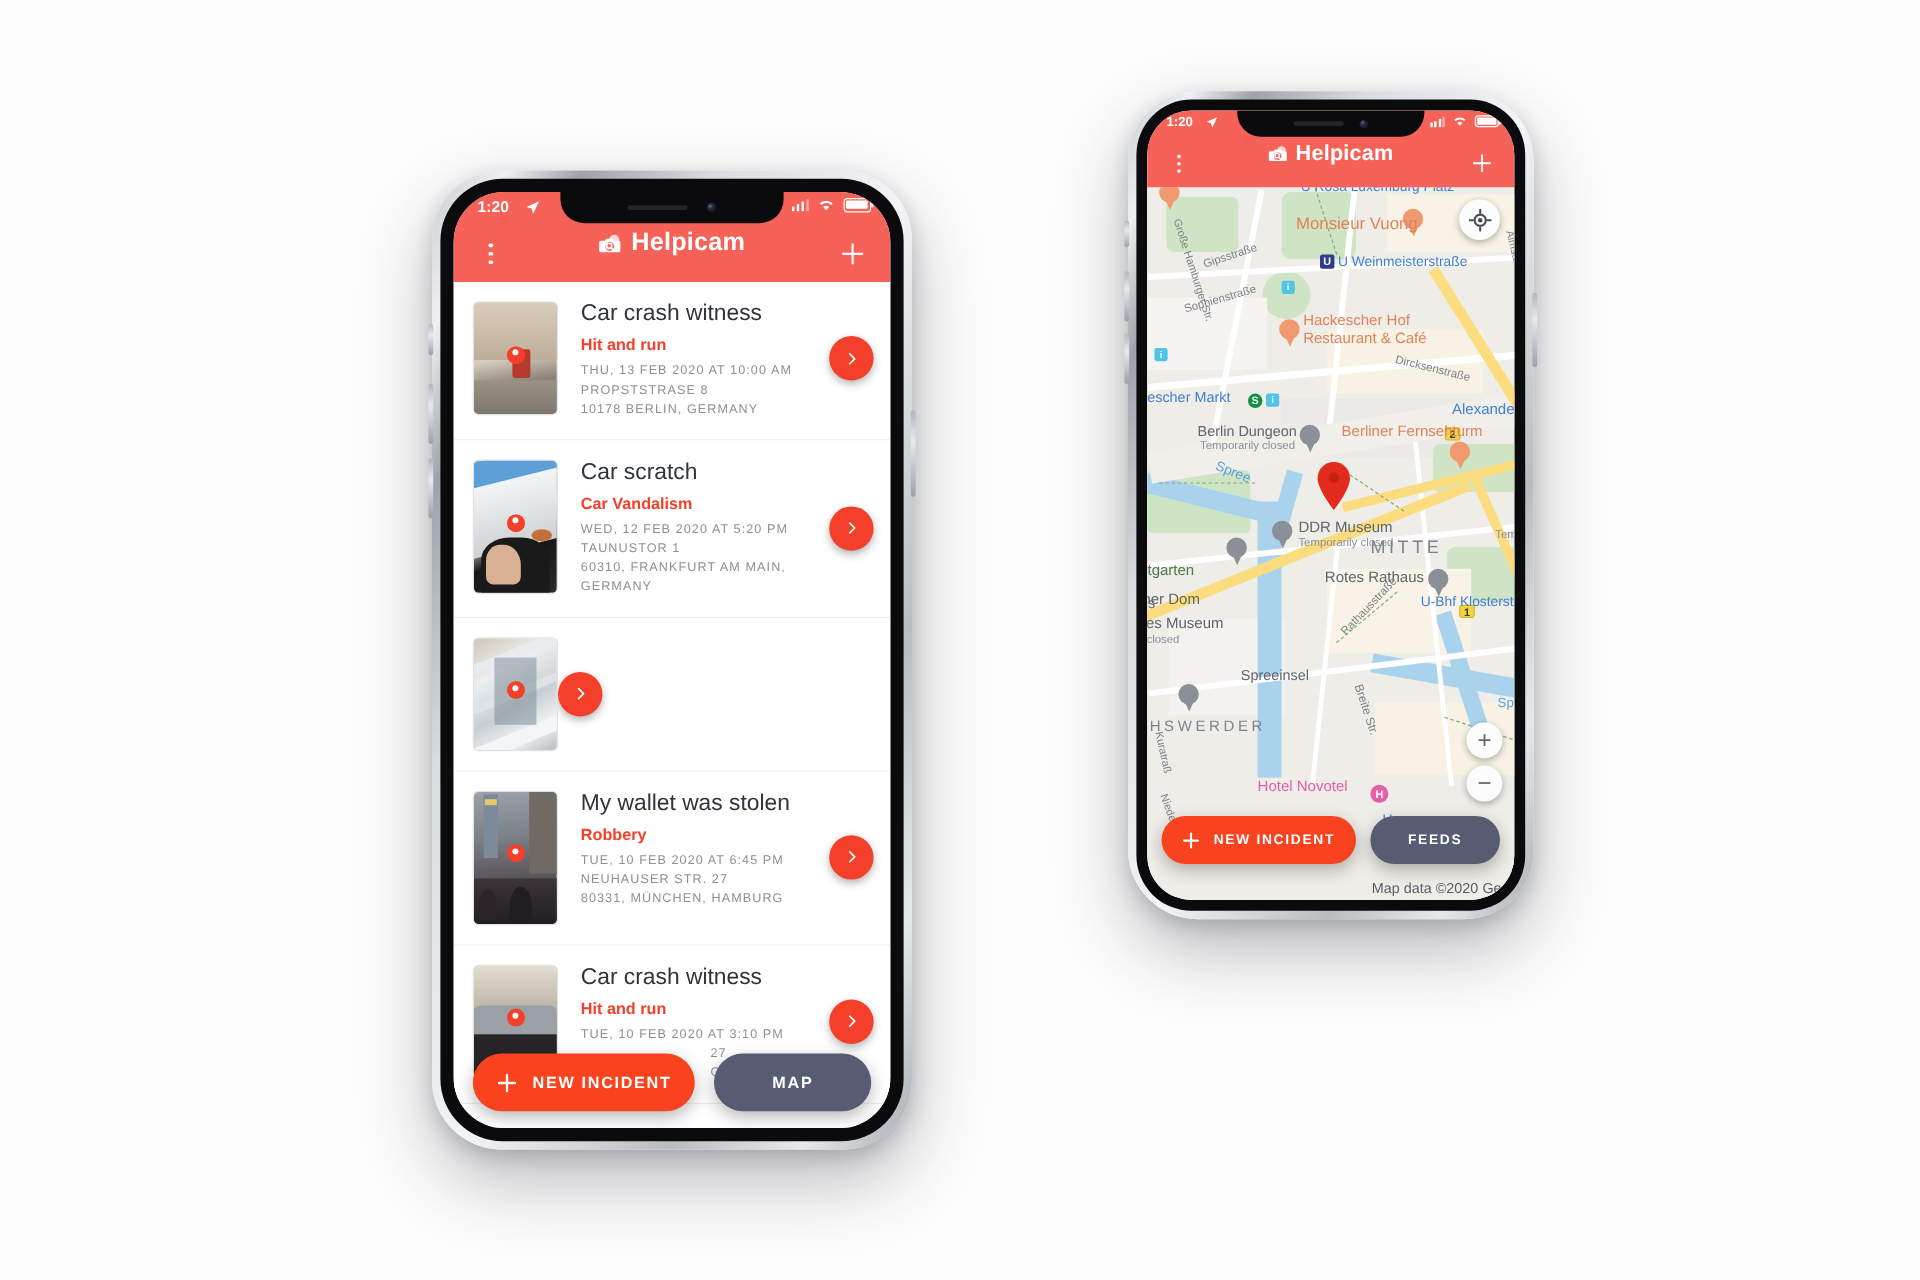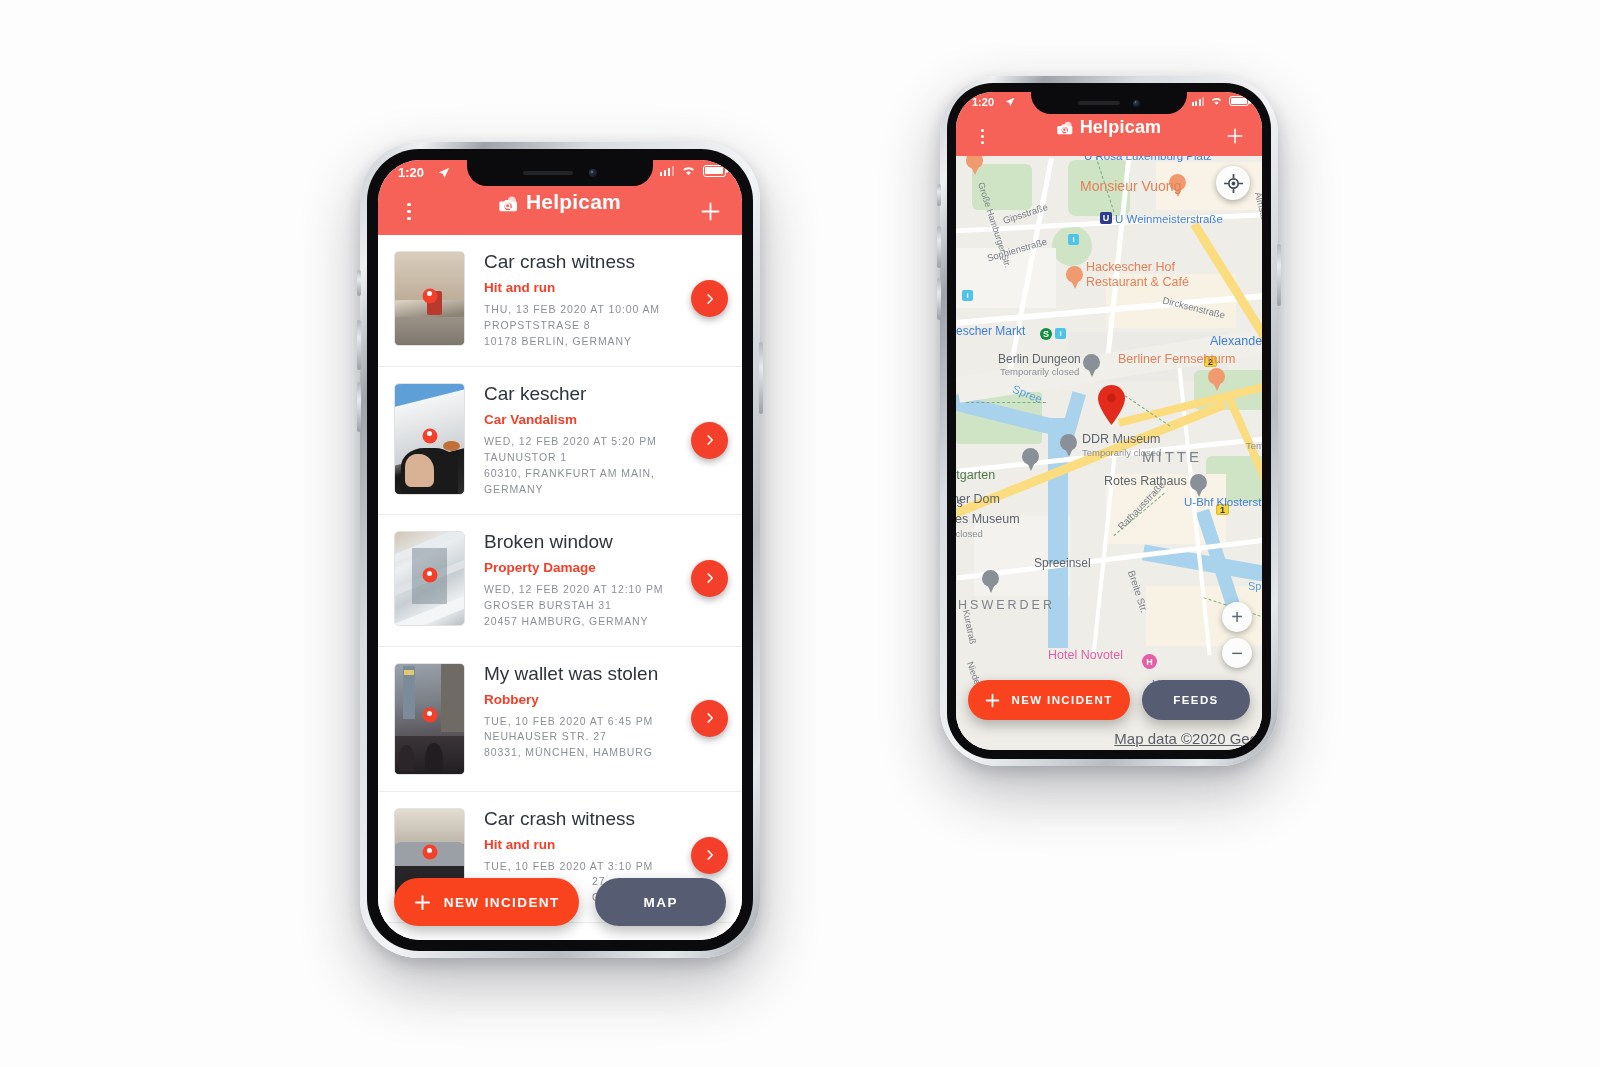--- a/index.html
+++ b/index.html
@@ -269,21 +269,21 @@
               <div style="position:absolute;left:8%;bottom:0;width:84%;height:42%;background:#1a1a1a;border-radius:40% 40% 0 0;"></div>
               <div style="position:absolute;left:14%;bottom:6%;width:42%;height:30%;background:#d9b295;border-radius:40% 50% 20% 20%;"></div>
               <div style="position:absolute;right:6%;top:52%;width:24%;height:9%;background:#c1703a;border-radius:50%;"></div>
               <div class="pin">
                 <div class="pin-shape" style="width:15px;height:15px;">
                   <div style="position:absolute;left:50%;top:36%;transform:translate(-50%,-50%);width:5px;height:5px;background:#fff;border-radius:50%;"></div>
                 </div>
               </div>
             </div>
             <div class="row-body" style="padding:0 10px 0 19px;">
-              <div class="row-title" style="font-size:19px;margin-bottom:7px;">Car kescher</div>
+              <div class="row-title" style="font-size:19px;margin-bottom:7px;">Car scratch</div>
               <div class="row-cat" style="font-size:13.5px;margin-bottom:7px;">Car Vandalism</div>
               <div class="row-meta" style="font-size:10.5px;line-height:1.52;">WED, 12 FEB 2020 AT 5:20 PM</div>
               <div class="row-meta" style="font-size:10.5px;line-height:1.52;">TAUNUSTOR 1</div>
               <div class="row-meta" style="font-size:10.5px;line-height:1.52;">60310, FRANKFURT AM MAIN,</div>
               <div class="row-meta" style="font-size:10.5px;line-height:1.52;">GERMANY</div>
             </div>
             <div class="chev" style="width:37px;height:37px;margin-top:39px;">
               <svg width="12" height="12" viewBox="0 0 16 16">
                   <path d="M5.5 2.5 11 8l-5.5 5.5" fill="none" stroke="#fff" stroke-width="1.9" stroke-linecap="round" stroke-linejoin="round"></path>
                 </svg>
@@ -294,27 +294,20 @@
             <div class="thumb" style="width:71px;height:95px;background:linear-gradient(150deg,#cfc6b6 0%,#eceff1 30%,#c8ced3 58%,#f2f4f5 80%,#b7bdc2 100%);">
               <div style="position:absolute;left:-20%;top:8%;width:150%;height:9%;background:#e9ecee;transform:rotate(-22deg);"></div>
               <div style="position:absolute;left:-20%;top:44%;width:150%;height:7%;background:#dfe3e6;transform:rotate(-22deg);"></div>
               <div style="position:absolute;left:-20%;bottom:4%;width:150%;height:13%;background:#f3f5f6;transform:rotate(-22deg);"></div>
               <div style="position:absolute;left:24%;top:18%;width:52%;height:60%;background:rgba(120,135,145,0.5);"></div>
               <div class="pin">
                 <div class="pin-shape" style="width:15px;height:15px;">
                   <div style="position:absolute;left:50%;top:36%;transform:translate(-50%,-50%);width:5px;height:5px;background:#fff;border-radius:50%;"></div>
                 </div>
               </div>
-            </div>
-            <div class="row-body" style="padding:0 10px 0 19px;">
-              <div class="row-title" style="font-size:19px;margin-bottom:7px;">Broken window</div>
-              <div class="row-cat" style="font-size:13.5px;margin-bottom:7px;">Property Damage</div>
-              <div class="row-meta" style="font-size:10.5px;line-height:1.52;">WED, 12 FEB 2020 AT 12:10 PM</div>
-              <div class="row-meta" style="font-size:10.5px;line-height:1.52;">GROSER BURSTAH 31</div>
-              <div class="row-meta" style="font-size:10.5px;line-height:1.52;">20457 HAMBURG, GERMANY</div>
             </div>
             <div class="chev" style="width:37px;height:37px;margin-top:29px;">
               <svg width="12" height="12" viewBox="0 0 16 16">
                   <path d="M5.5 2.5 11 8l-5.5 5.5" fill="none" stroke="#fff" stroke-width="1.9" stroke-linecap="round" stroke-linejoin="round"></path>
                 </svg>
             </div>
           </div>
 
           <div class="row" style="padding:16px 14px 16px 16px; min-height:126px;">
             <div class="thumb" style="width:71px;height:112px;background:linear-gradient(175deg,#9aa2ac 0%,#7b7f86 35%,#58545a 65%,#2e2b30 100%);">
@@ -594,21 +587,21 @@
             </svg>
           </div>
 
           <div class="mapbtn" style="right:10px;bottom:118px;width:30px;height:30px;font-size:20px;line-height:1;font-weight:300;">
             <span>+</span>
           </div>
           <div class="mapbtn" style="right:10px;bottom:82px;width:30px;height:30px;font-size:20px;line-height:1;font-weight:300;">
             <span>−</span>
           </div>
 
-          <div class="attrib" style="right:4px;bottom:3px;font-size:15px;text-decoration:underline;">Map data ©2020 Geo</div>
+          <div class="attrib" style="right:4px;bottom:3px;font-size:12px;">Map data ©2020 Geo</div>
         </div>
 
         <div class="fabs" style="bottom:30px; padding:0 12px; gap:12px; z-index:30;">
           <div class="fab fab-primary" style="flex:1.5; height:40px; font-size:11.5px;">
             <svg width="15" height="15" viewBox="0 0 20 20" style="margin-right:11px;">
               <path d="M10 2.2v15.6M2.2 10h15.6" stroke="#fff" stroke-width="2.4" stroke-linecap="round"></path>
             </svg>
             <span>NEW INCIDENT</span>
           </div>
           <div class="fab fab-secondary" style="flex:1; height:40px; font-size:11.5px;">

